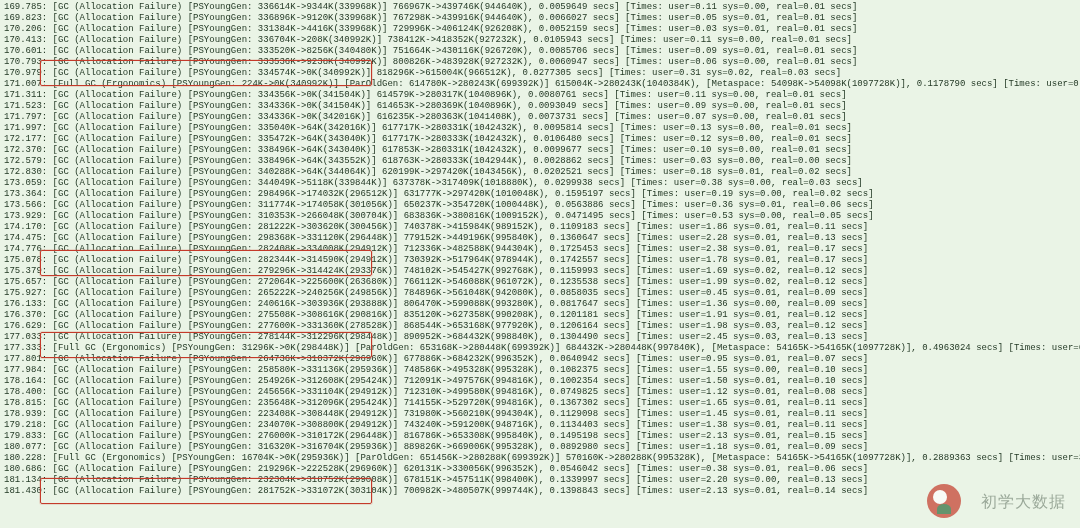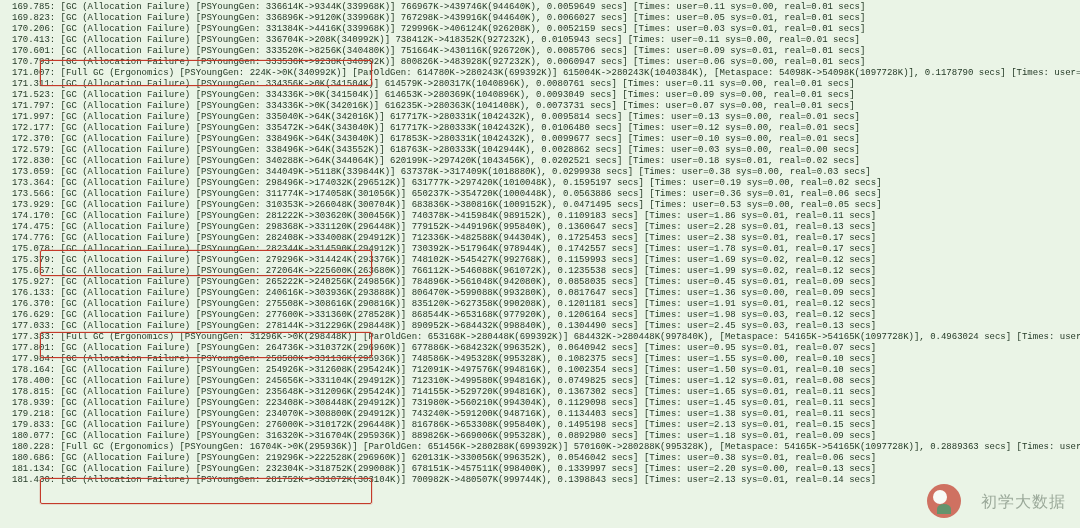--- a/index.html
+++ b/index.html
@@ -11,21 +11,21 @@
     background: #eaf4e6;
     font-family: Consolas, "Courier New", monospace;
     font-size: 9px;
     line-height: 11px;
     color: #243a26;
   }
   .log-viewport {
     position: relative;
     width: 1080px;
     height: 528px;
-    padding: 2px 12px;
+    padding: 2px 4px;
     box-sizing: border-box;
     white-space: nowrap;
   }
   .log-line {
     display: block;
     height: 11px;
   }
   .highlight-box {
     position: absolute;
     border: 1px solid #c43a2a;
@@ -86,20 +86,21 @@
 <body>
 
 <div class="log-viewport">
   <div id="log-lines">
       <span class="log-line">169.785: [GC (Allocation Failure) [PSYoungGen: 336614K-&gt;9344K(339968K)] 766967K-&gt;439746K(944640K), 0.0059649 secs] [Times: user=0.11 sys=0.00, real=0.01 secs]</span>
       <span class="log-line">169.823: [GC (Allocation Failure) [PSYoungGen: 336896K-&gt;9120K(339968K)] 767298K-&gt;439916K(944640K), 0.0066027 secs] [Times: user=0.05 sys=0.01, real=0.01 secs]</span>
       <span class="log-line">170.206: [GC (Allocation Failure) [PSYoungGen: 331384K-&gt;4416K(339968K)] 729996K-&gt;406124K(926208K), 0.0052159 secs] [Times: user=0.03 sys=0.01, real=0.01 secs]</span>
       <span class="log-line">170.413: [GC (Allocation Failure) [PSYoungGen: 336704K-&gt;208K(340992K)] 738412K-&gt;418352K(927232K), 0.0105943 secs] [Times: user=0.11 sys=0.00, real=0.01 secs]</span>
       <span class="log-line">170.601: [GC (Allocation Failure) [PSYoungGen: 333520K-&gt;8256K(340480K)] 751664K-&gt;430116K(926720K), 0.0085706 secs] [Times: user=0.09 sys=0.01, real=0.01 secs]</span>
       <span class="log-line">170.793: [GC (Allocation Failure) [PSYoungGen: 333536K-&gt;9238K(340992K)] 800826K-&gt;483928K(927232K), 0.0060947 secs] [Times: user=0.06 sys=0.00, real=0.01 secs]</span>
+      <span class="log-line">170.979: [GC (Allocation Failure) [PSYoungGen: 334574K-&gt;0K(340992K)] 818296K-&gt;615004K(966512K), 0.0277305 secs] [Times: user=0.31 sys=0.02, real=0.03 secs]</span>
       <span class="log-line">171.007: [Full GC (Ergonomics) [PSYoungGen: 224K-&gt;0K(340992K)] [ParOldGen: 614780K-&gt;280243K(699392K)] 615004K-&gt;280243K(1040384K), [Metaspace: 54098K-&gt;54098K(1097728K)], 0.1178790 secs] [Times: user=0.84 sys=0.01, real=0.12 secs]</span>
       <span class="log-line">171.311: [GC (Allocation Failure) [PSYoungGen: 334356K-&gt;0K(341504K)] 614579K-&gt;280317K(1040896K), 0.0080761 secs] [Times: user=0.11 sys=0.00, real=0.01 secs]</span>
       <span class="log-line">171.523: [GC (Allocation Failure) [PSYoungGen: 334336K-&gt;0K(341504K)] 614653K-&gt;280369K(1040896K), 0.0093049 secs] [Times: user=0.09 sys=0.00, real=0.01 secs]</span>
       <span class="log-line">171.797: [GC (Allocation Failure) [PSYoungGen: 334336K-&gt;0K(342016K)] 616235K-&gt;280363K(1041408K), 0.0073731 secs] [Times: user=0.07 sys=0.00, real=0.01 secs]</span>
       <span class="log-line">171.997: [GC (Allocation Failure) [PSYoungGen: 335040K-&gt;64K(342016K)] 617717K-&gt;280331K(1042432K), 0.0095814 secs] [Times: user=0.13 sys=0.00, real=0.01 secs]</span>
       <span class="log-line">172.177: [GC (Allocation Failure) [PSYoungGen: 335472K-&gt;64K(343040K)] 617717K-&gt;280333K(1042432K), 0.0106480 secs] [Times: user=0.12 sys=0.00, real=0.01 secs]</span>
       <span class="log-line">172.370: [GC (Allocation Failure) [PSYoungGen: 338496K-&gt;64K(343040K)] 617853K-&gt;280331K(1042432K), 0.0099677 secs] [Times: user=0.10 sys=0.00, real=0.01 secs]</span>
       <span class="log-line">172.579: [GC (Allocation Failure) [PSYoungGen: 338496K-&gt;64K(343552K)] 618763K-&gt;280333K(1042944K), 0.0028862 secs] [Times: user=0.03 sys=0.00, real=0.00 secs]</span>
       <span class="log-line">172.830: [GC (Allocation Failure) [PSYoungGen: 340288K-&gt;64K(344064K)] 620199K-&gt;297420K(1043456K), 0.0202521 secs] [Times: user=0.18 sys=0.01, real=0.02 secs]</span>
       <span class="log-line">173.059: [GC (Allocation Failure) [PSYoungGen: 344049K-&gt;5118K(339844K)] 637378K-&gt;317409K(1018880K), 0.0299938 secs] [Times: user=0.38 sys=0.00, real=0.03 secs]</span>

